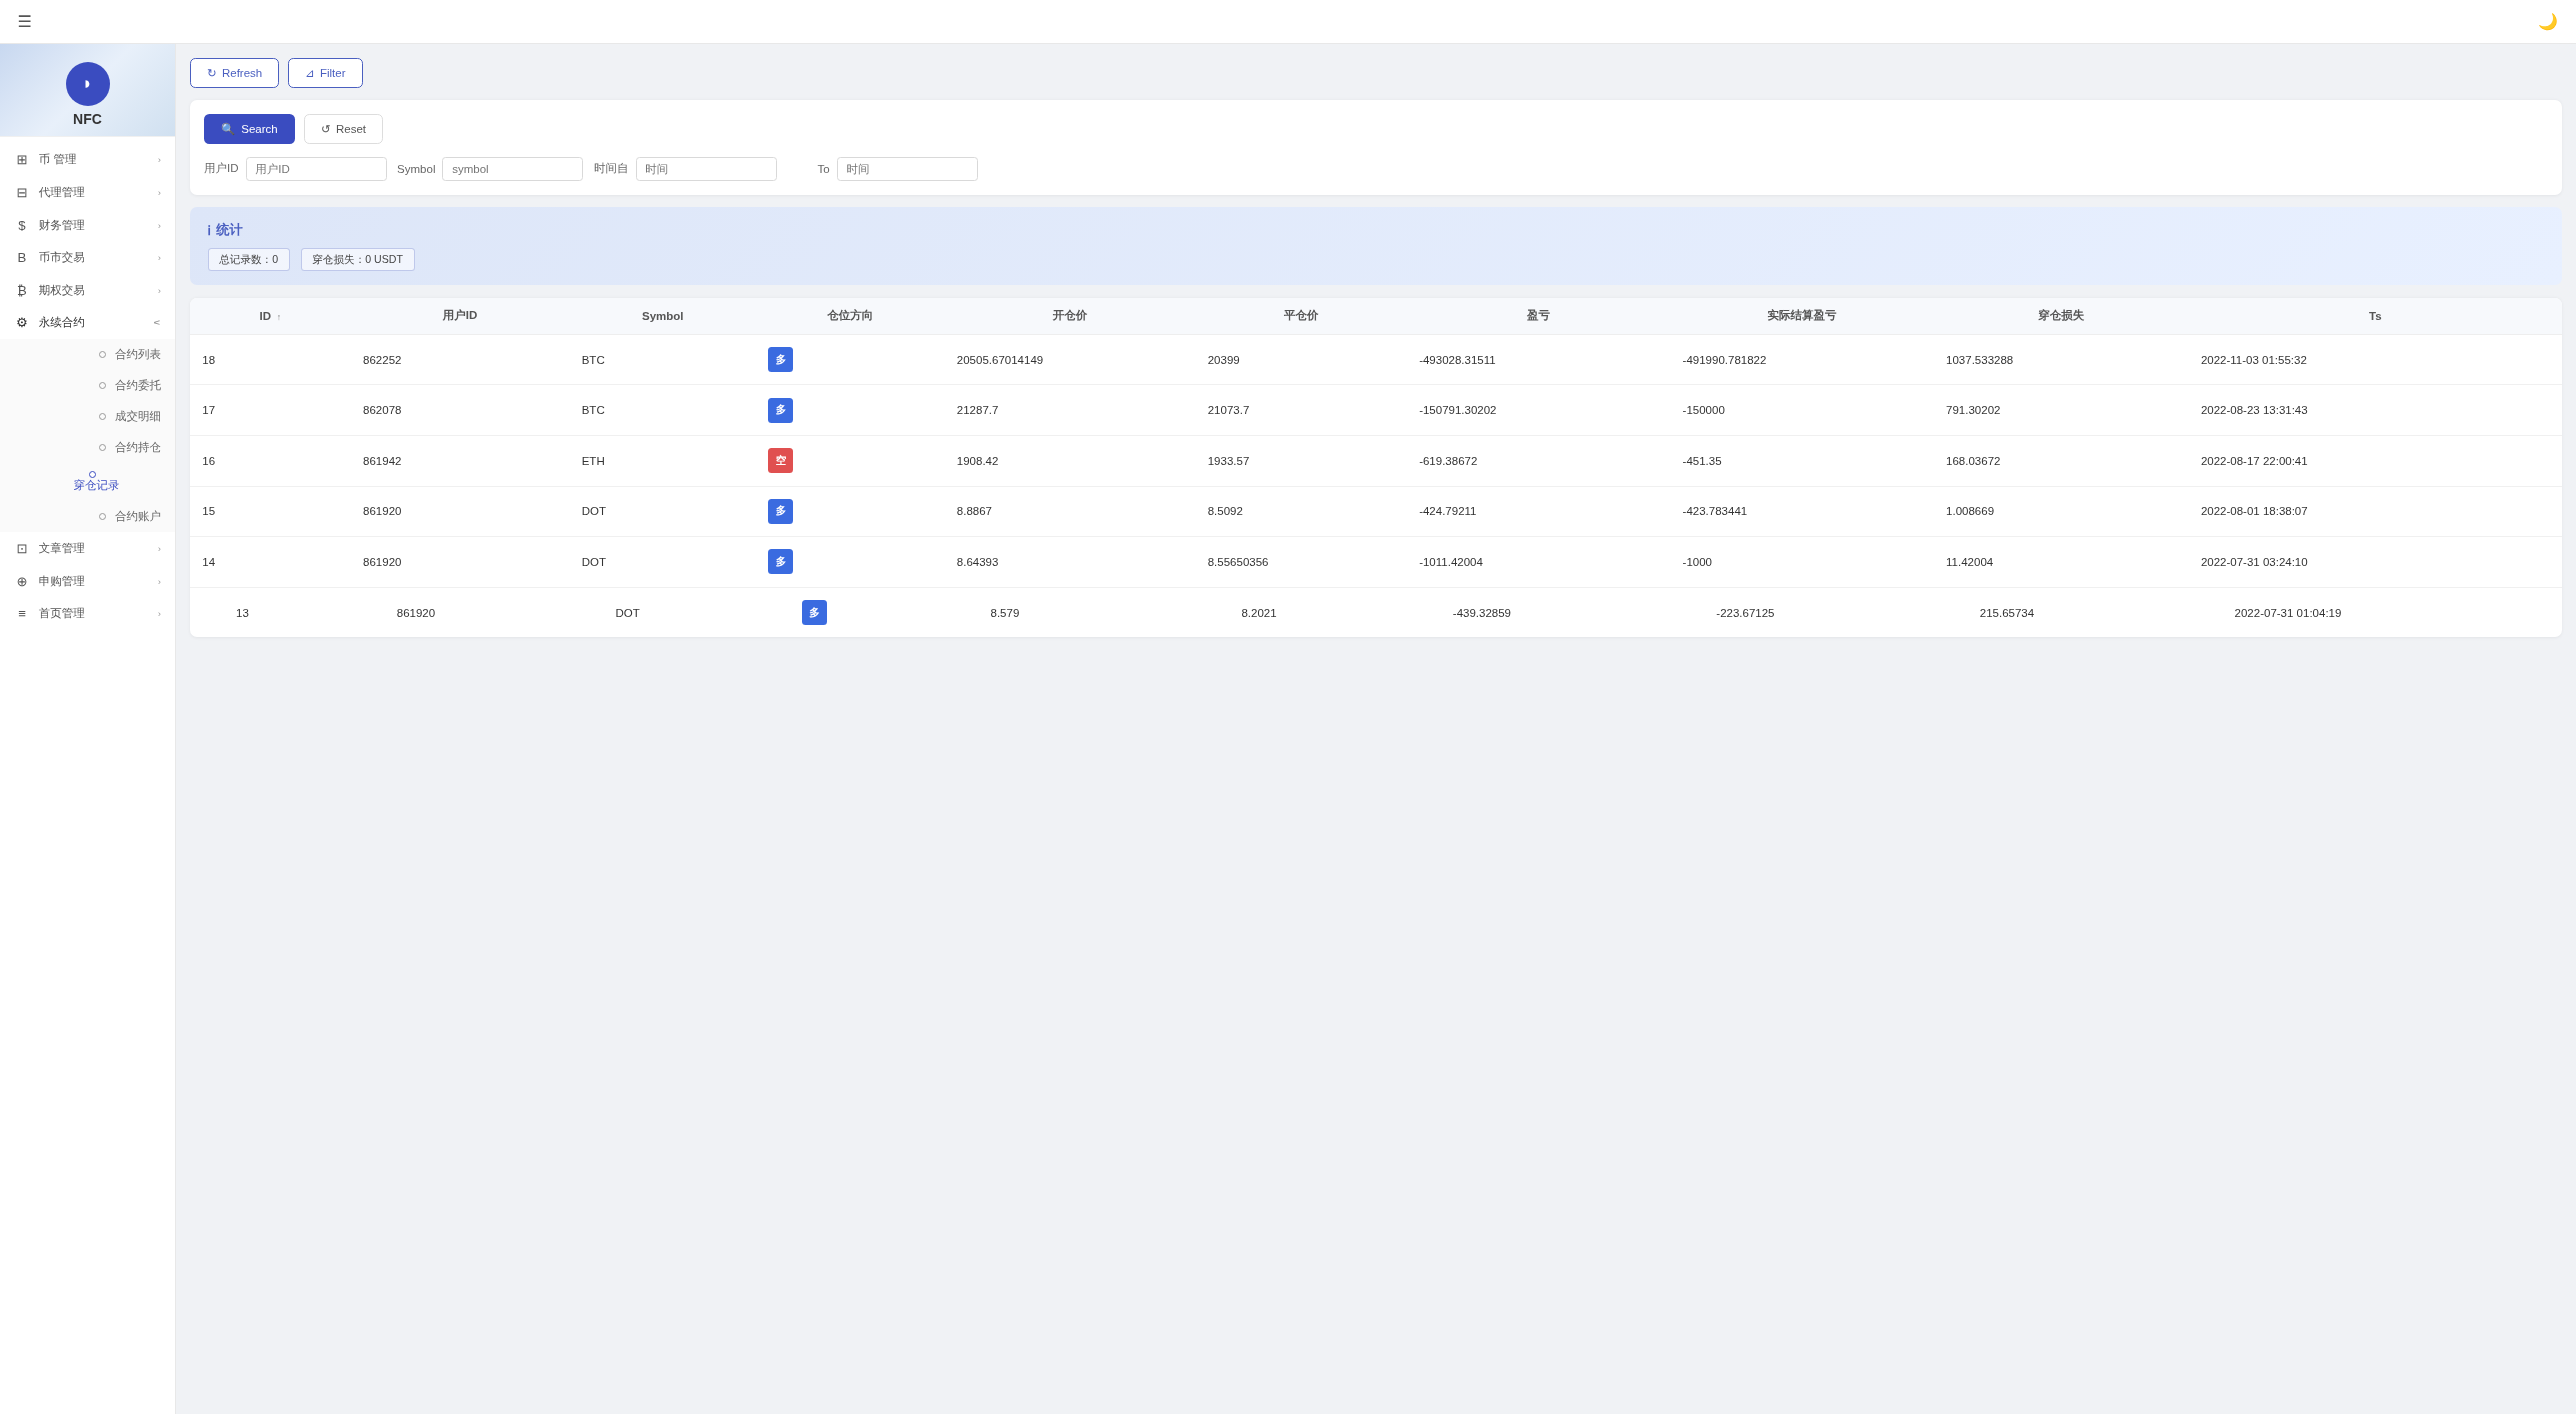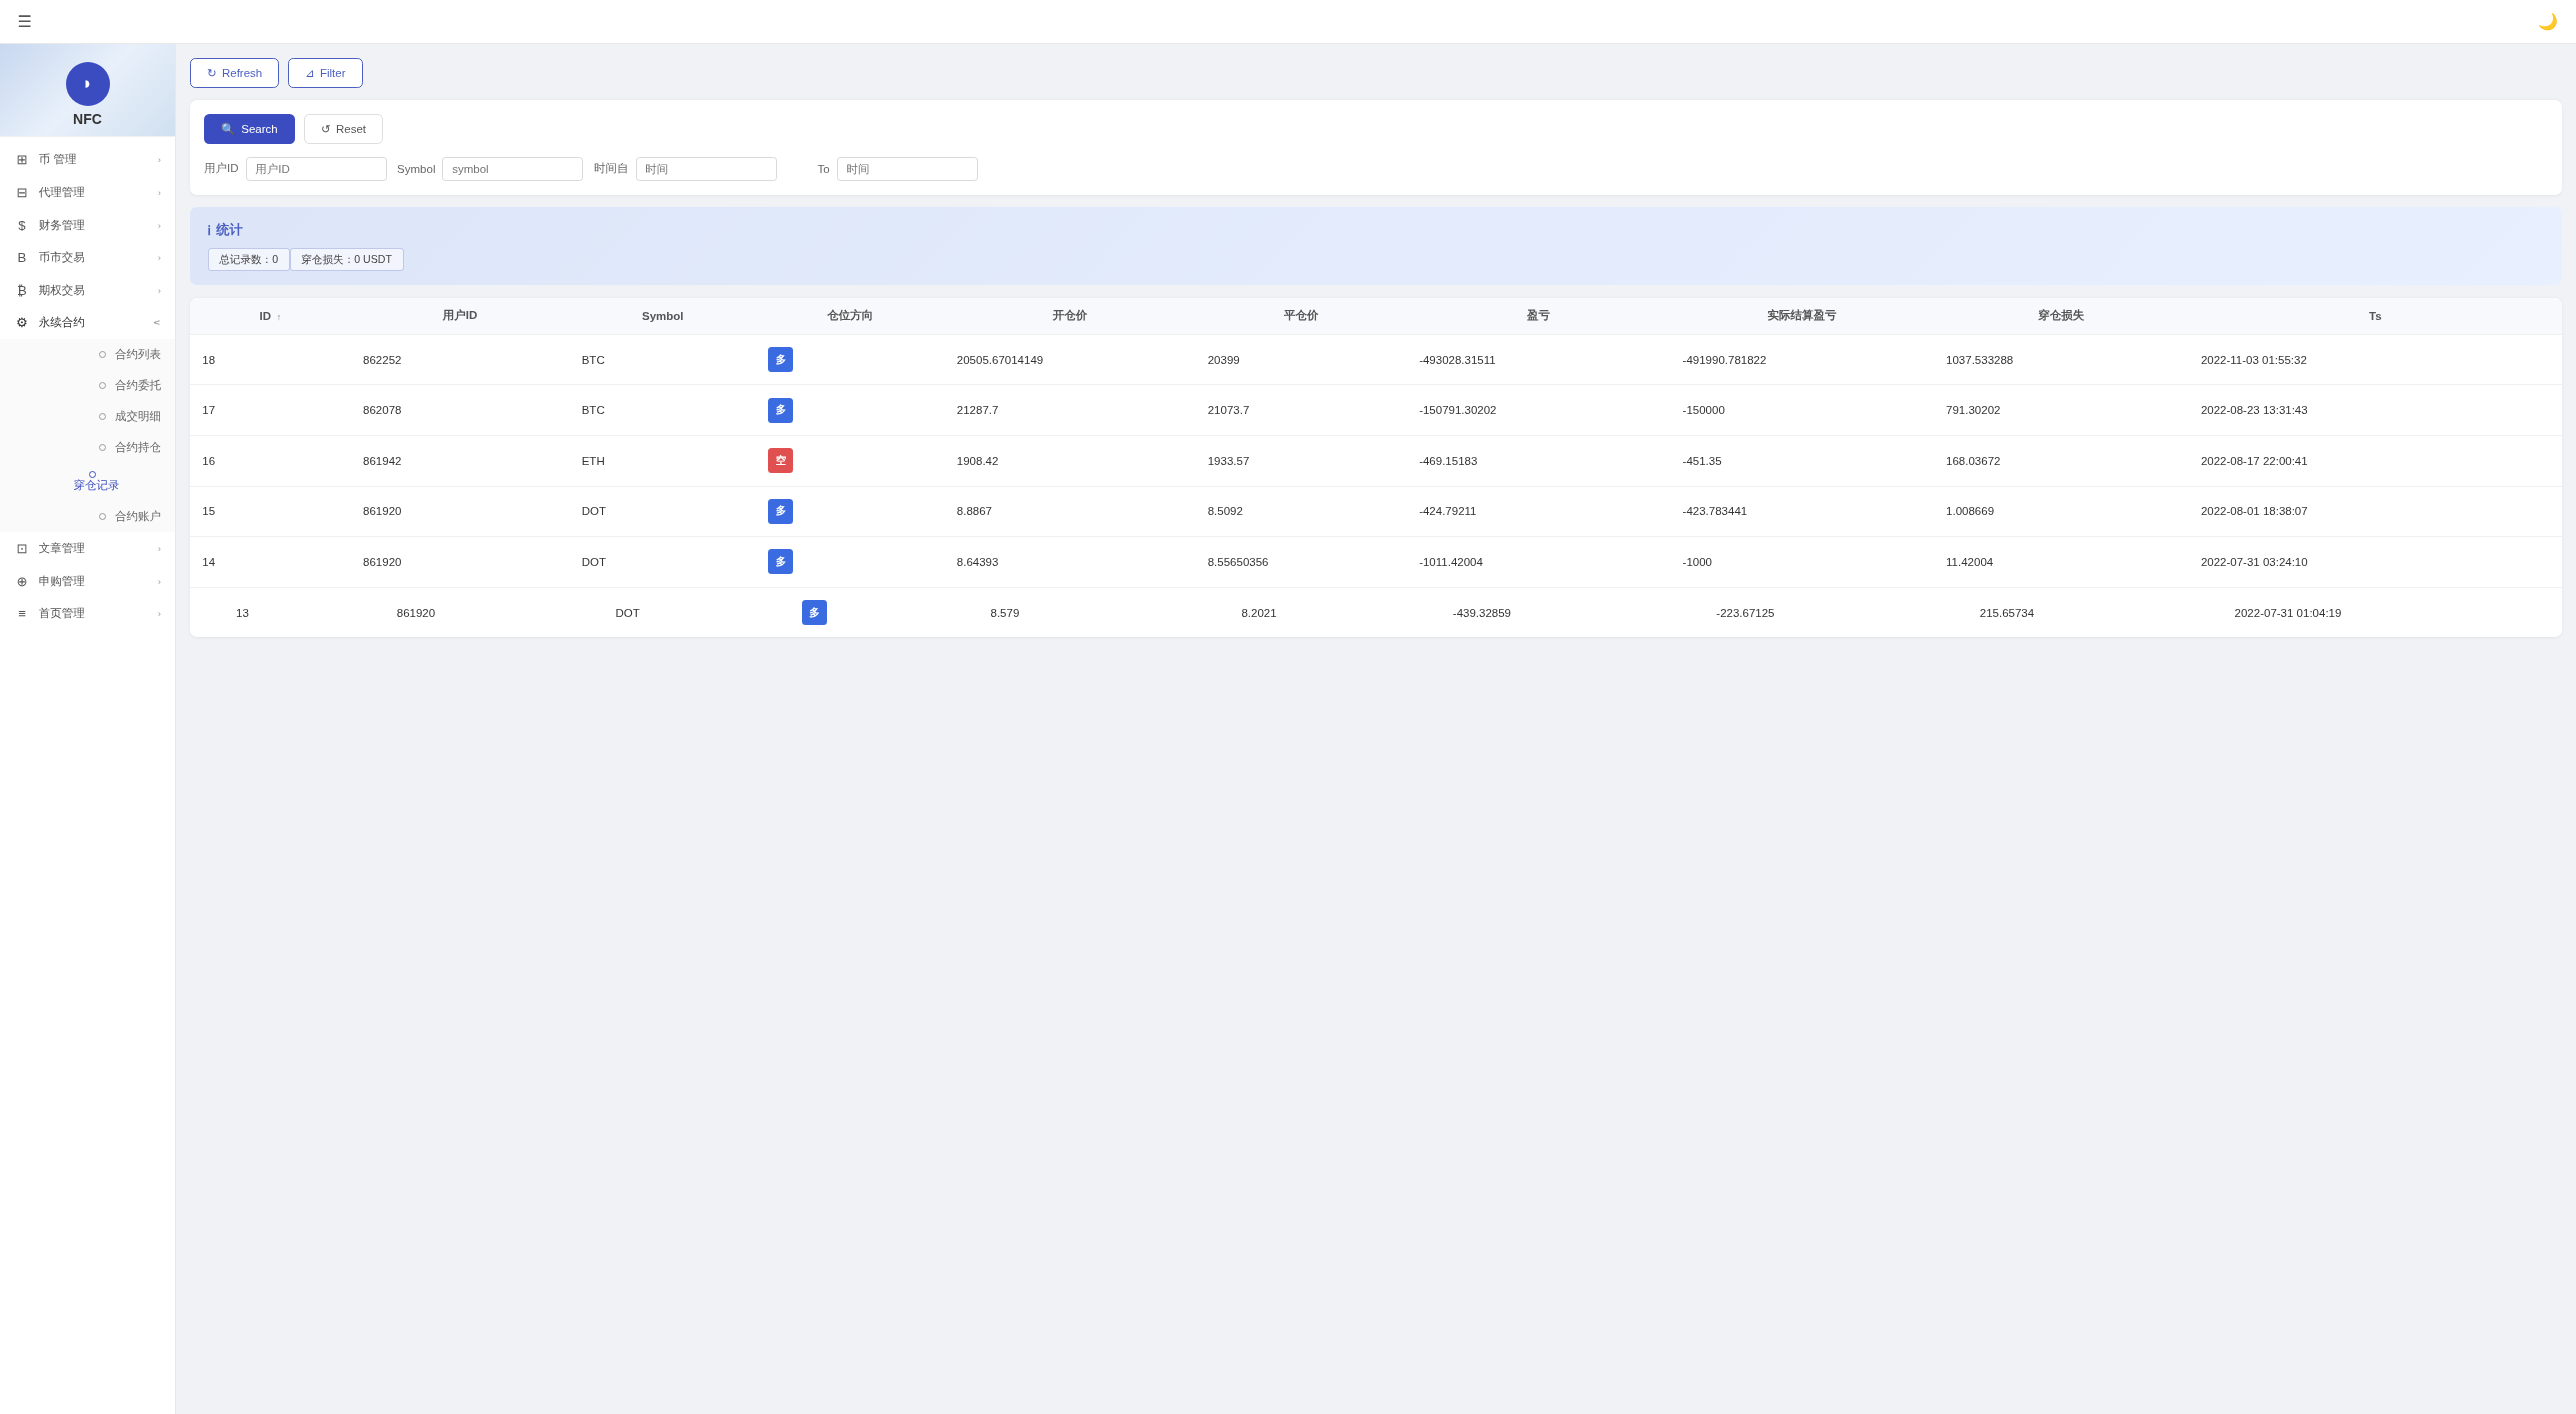--- a/index.html
+++ b/index.html
@@ -151,21 +151,21 @@
     .to-label { color: #666; font-size: 11.5px; margin-left: 34px; }
 
     
     .stats-section {
       background: linear-gradient(135deg, #dde6f8 0%, #e8f0ff 100%);
       border-radius: 7px;
       padding: 14px 17.6px;
       margin-bottom: 12.3px;
     }
     .stats-title { color: #4a5fc0; font-size: 13.2px; font-weight: 600; margin-bottom: 8.8px; display: flex; align-items: center; gap: 5.3px; }
-    .stats-badges { display: flex; gap: 0; }
+    .stats-badges { display: flex; gap: 11px; }
     .stats-badge {
       background: rgba(255,255,255,0.6);
       border: 0.9px solid rgba(74,95,192,0.3);
       border-radius: 3.5px;
       padding: 3.5px 10.6px;
       font-size: 10.6px;
       color: #444;
     }
 
     
@@ -413,21 +413,21 @@
     </tr>
             <tr>
       <td>16</td>
       <td>861942</td>
       <td>ETH</td>
       <td>
         <span class="direction-badge direction-short">空</span>
       </td>
       <td>1908.42</td>
       <td>1933.57</td>
-      <td>-469.15183</td>
+      <td>-619.38672</td>
       <td>-451.35</td>
       <td>168.03672</td>
       <td>2022-08-17 22:00:41</td>
     </tr>
             <tr>
       <td>15</td>
       <td>861920</td>
       <td>DOT</td>
       <td>
         <span class="direction-badge direction-long">多</span>

